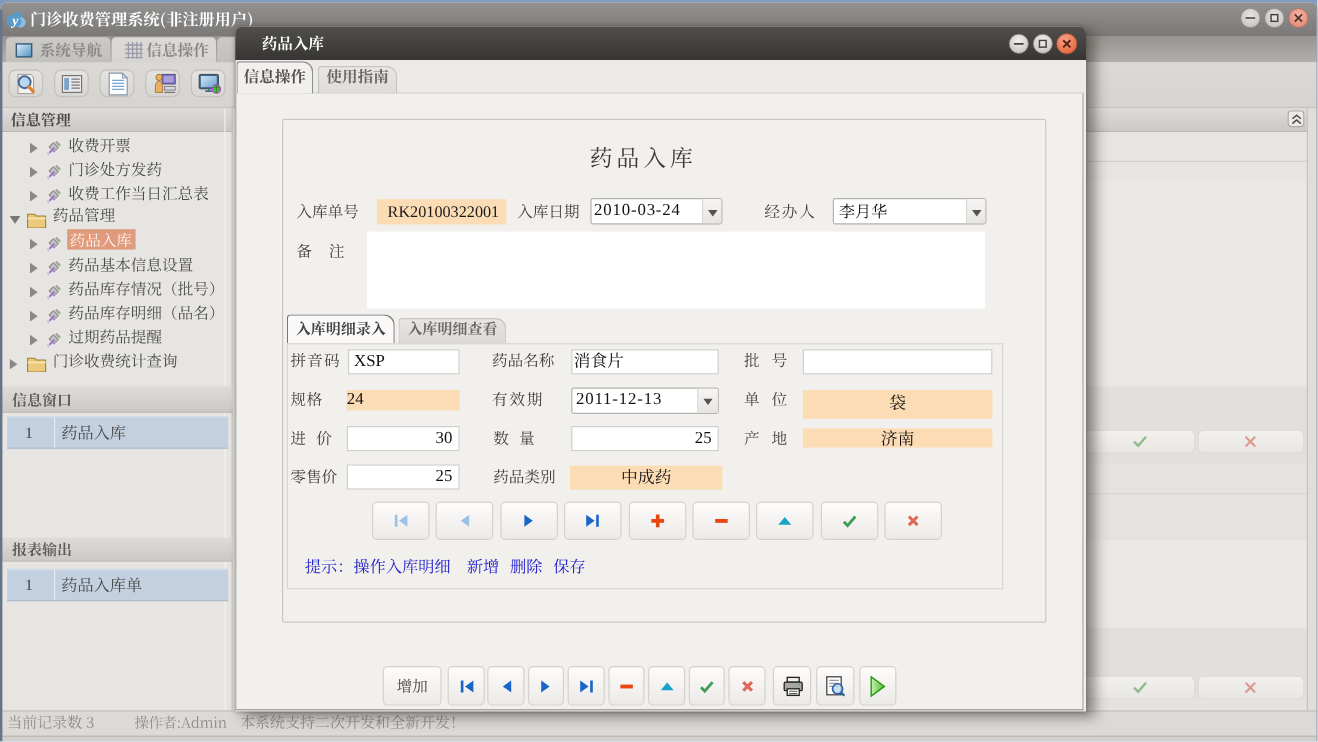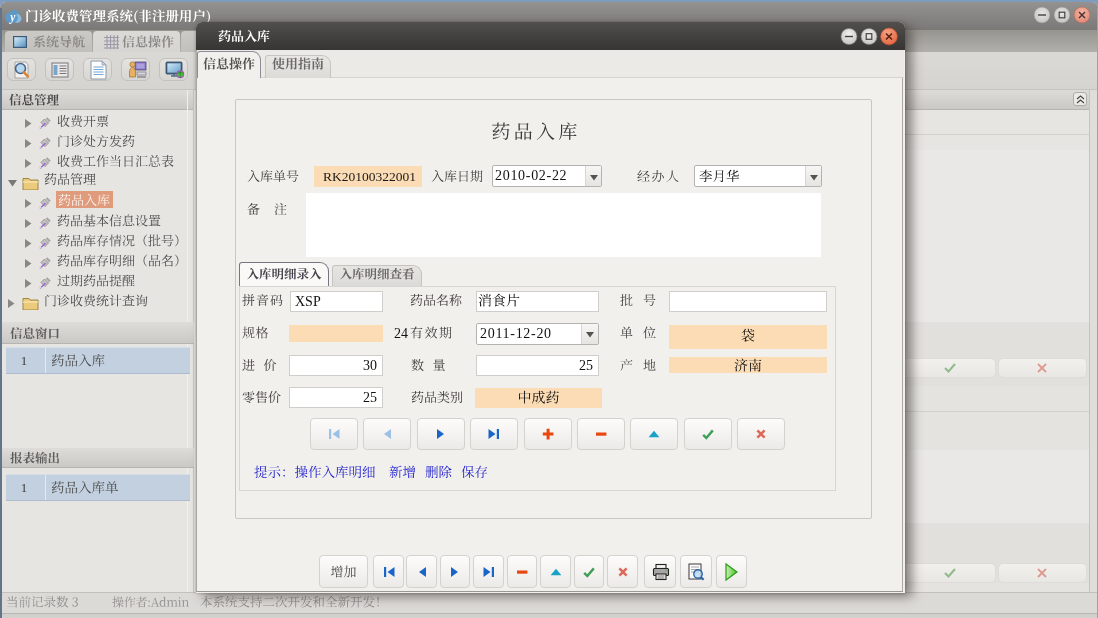--- a/index.html
+++ b/index.html
@@ -257,45 +257,45 @@
       <div style="position:absolute;left:1px;top:29px;width:64px;height:27px;background:#f2f0ed;border:1px solid #8e8c96;border-bottom:none;border-radius:3px 9px 0 0;"></div>
       <div style="position:absolute;left:69px;top:33px;width:66px;height:23px;background:linear-gradient(#e9e7e4,#dddbd8);border:1px solid #c6c4c1;border-bottom:none;border-radius:3px 9px 0 0;"></div>
       <div style="position:absolute;left:39px;top:77px;width:637px;height:420px;border:1px solid #c9c7c5;border-radius:2px;"></div>
       <div style="position:absolute;left:118px;top:144px;width:108px;height:21px;background:#fcdcb4;"></div>
       <div style="position:absolute;left:127px;top:144px;width:100px;height:21px;font:13.5px 'Liberation Serif';line-height:21px;color:#1a1a1a;">RK20100322001</div>
       <div style="position:absolute;left:296px;top:143px;width:110px;height:22px;background:#fff;border:1px solid #b5b3b0;border-radius:2px;"></div>
       <div style="position:absolute;left:389px;top:144px;width:16px;height:20px;background:linear-gradient(#f7f6f4,#e6e4e1);border-left:1px solid #d8d6d3;"></div>
       <svg style="position:absolute;left:394px;top:152.5px" width="8" height="6" viewBox="0 0 8 6">
         <path d="M0 0h8L4 5.5z" fill="#55534f"></path>
       </svg>
-      <div style="position:absolute;left:299px;top:143px;width:95px;height:22px;font:14px 'Liberation Serif';letter-spacing:.7px;line-height:22px;color:#111;">2010-02-22</div>
+      <div style="position:absolute;left:299px;top:143px;width:95px;height:22px;font:14px 'Liberation Serif';letter-spacing:.7px;line-height:22px;color:#111;">2010-03-24</div>
       <div style="position:absolute;left:498px;top:143px;width:128px;height:22px;background:#fff;border:1px solid #b5b3b0;border-radius:2px;"></div>
       <div style="position:absolute;left:609px;top:144px;width:16px;height:20px;background:linear-gradient(#f7f6f4,#e6e4e1);border-left:1px solid #d8d6d3;"></div>
       <svg style="position:absolute;left:614px;top:152.5px" width="8" height="6" viewBox="0 0 8 6">
         <path d="M0 0h8L4 5.5z" fill="#55534f"></path>
       </svg>
       <div style="position:absolute;left:110px;top:171px;width:515px;height:64px;background:#fff;"></div>
       <div style="position:absolute;left:43px;top:240px;width:90px;height:24px;background:#faf9f7;border:1px solid #77757f;border-bottom:none;border-radius:3px 9px 0 0;"></div>
       <div style="position:absolute;left:136px;top:243px;width:90px;height:21px;background:linear-gradient(#e7e5e2,#dcdad8);border:1px solid #c6c4c1;border-bottom:none;border-radius:3px 9px 0 0;"></div>
       <div style="position:absolute;left:43px;top:264px;width:597px;height:205px;border:1px solid #d8d6d3;"></div>
       <div style="position:absolute;left:94px;top:269px;width:93px;height:21px;background:#fff;border:1px solid #d0cecb;"></div>
       <div style="position:absolute;left:99px;top:269px;width:85px;height:21px;font:14px 'Liberation Serif';color:#111;line-height:21px;">XSP</div>
       <div style="position:absolute;left:93px;top:303px;width:94px;height:17px;background:#fcdcb4;"></div>
-      <div style="position:absolute;left:93px;top:303px;width:94px;height:17px;font:14px 'Liberation Serif';color:#111;line-height:17px;text-align:right;margin-left:25px;">24</div>
+      <div style="position:absolute;left:93px;top:303px;width:94px;height:17px;font:14px 'Liberation Serif';color:#111;line-height:17px;text-align:left;">24</div>
       <div style="position:absolute;left:93px;top:333px;width:94px;height:21px;background:#fff;border:1px solid #d0cecb;"></div>
       <div style="position:absolute;left:93px;top:333px;width:88px;height:21px;font:14px 'Liberation Serif';color:#111;line-height:21px;text-align:right;">30</div>
       <div style="position:absolute;left:93px;top:365px;width:94px;height:21px;background:#fff;border:1px solid #d0cecb;"></div>
       <div style="position:absolute;left:93px;top:365px;width:88px;height:21px;font:14px 'Liberation Serif';color:#111;line-height:21px;text-align:right;">25</div>
       <div style="position:absolute;left:280px;top:269px;width:123px;height:21px;background:#fff;border:1px solid #d0cecb;"></div>
       <div style="position:absolute;left:280px;top:301px;width:123px;height:22px;background:#fff;border:1px solid #b5b3b0;border-radius:2px;"></div>
       <div style="position:absolute;left:385px;top:302px;width:17px;height:20px;background:linear-gradient(#f7f6f4,#e6e4e1);border-left:1px solid #d8d6d3;"></div>
       <svg style="position:absolute;left:390px;top:309.5px" width="8" height="6" viewBox="0 0 8 6">
         <path d="M0 0h8L4 5.5z" fill="#55534f"></path>
       </svg>
-      <div style="position:absolute;left:284px;top:301px;width:95px;height:22px;font:14px 'Liberation Serif';color:#111;letter-spacing:.7px;line-height:22px;">2011-12-20</div>
+      <div style="position:absolute;left:284px;top:301px;width:95px;height:22px;font:14px 'Liberation Serif';color:#111;letter-spacing:.7px;line-height:22px;">2011-12-13</div>
       <div style="position:absolute;left:280px;top:333px;width:123px;height:21px;background:#fff;border:1px solid #d0cecb;"></div>
       <div style="position:absolute;left:280px;top:333px;width:117px;height:21px;font:14px 'Liberation Serif';color:#111;line-height:21px;text-align:right;">25</div>
       <div style="position:absolute;left:279px;top:366px;width:127px;height:20px;background:#fcdcb4;"></div>
       <div style="position:absolute;left:473px;top:269px;width:158px;height:21px;background:#fff;border:1px solid #d0cecb;"></div>
       <div style="position:absolute;left:473px;top:303px;width:158px;height:24px;background:#fcdcb4;"></div>
       <div style="position:absolute;left:473px;top:335px;width:158px;height:16px;background:#fcdcb4;"></div>
       <div style="position:absolute;left:114.0px;top:396px;width:48px;height:32px;border-radius:4px;background:linear-gradient(#fdfcfb,#eceae7);border:1px solid #d4d2cf;"></div>
       <svg style="position:absolute;left:130.0px;top:404px" width="16" height="16" viewBox="0 0 16 16">
         <path d="M3 3h2.2v10H3z M13.5 3L6.5 8l7 5z" fill="#9dc0e6"></path>
       </svg>

